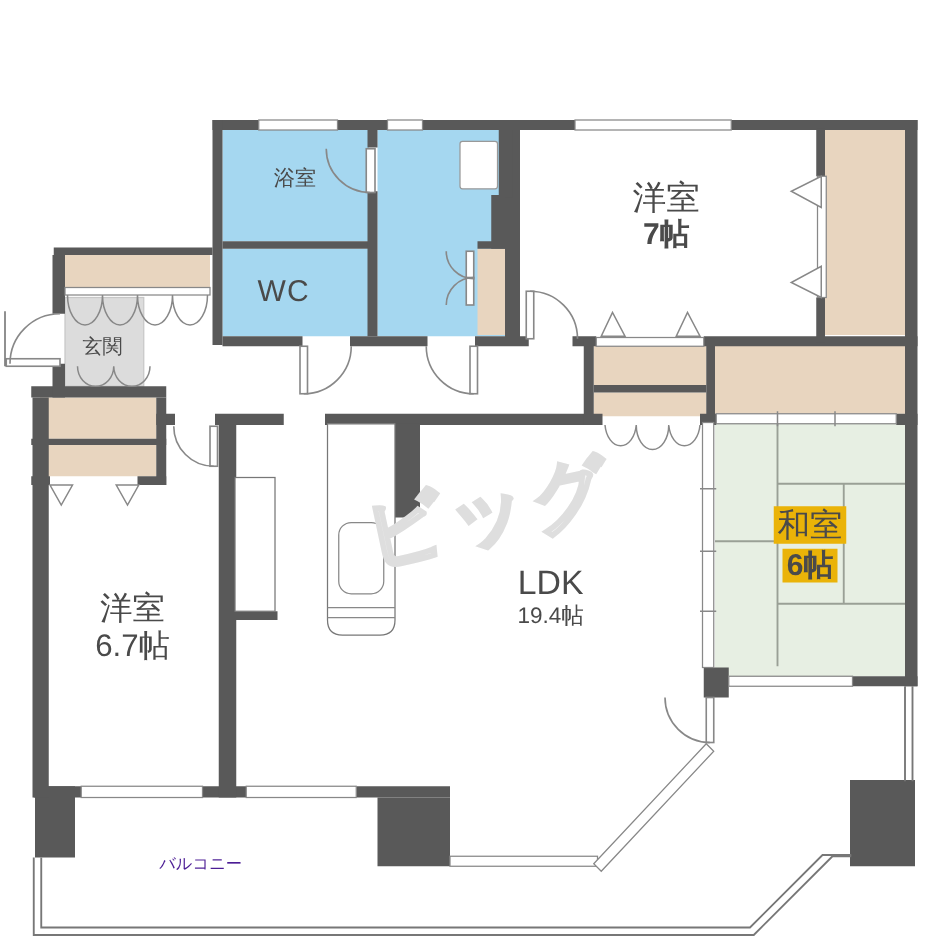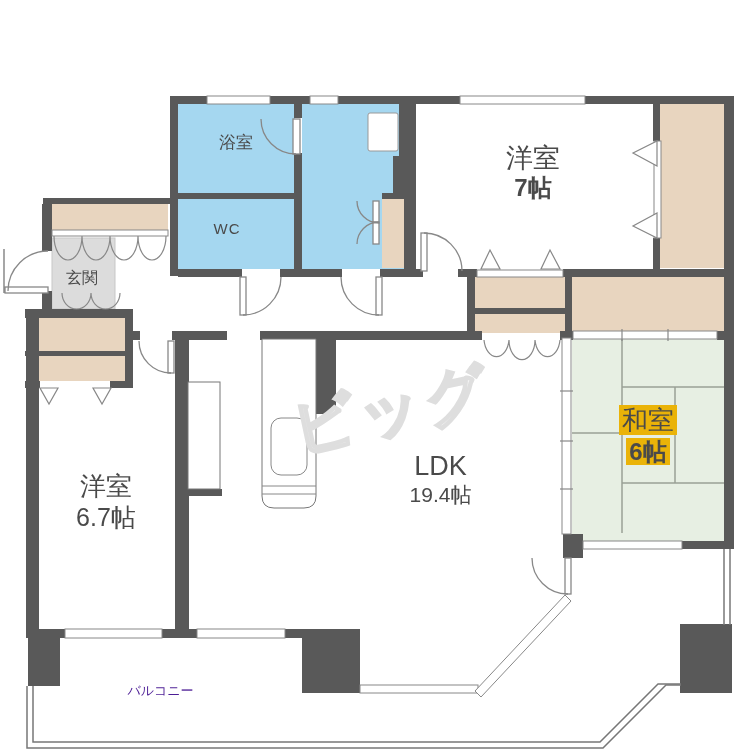--- a/index.html
+++ b/index.html
@@ -176,37 +176,37 @@
   <g fill="none" stroke="#777777" stroke-width="1.5">
     <path d="M27,645 L27,707 L603,707 L666,644 L681,644"></path>
     <path d="M33,645 L33,701 L600,701 L658,643 L681,643"></path>
     <line x1="724" y1="508" x2="724" y2="584"></line>
     <line x1="730" y1="508" x2="730" y2="584"></line>
   </g>
 </svg>
 
 <div class="lbl" style="left:196px;top:92px;width:80px;font-size:17px;">浴室</div>
 
-<div class="lbl" style="left:187px;top:179px;width:80px;font-size:15px;letter-spacing:1px;">WC</div>
+<div class="lbl" style="left:187px;top:179px;width:80px;font-size:24px;letter-spacing:1px;">WC</div>
 
 <div class="lbl" style="left:44px;top:227px;width:76px;font-size:16px;">玄関</div>
 
 <div class="lbl" style="left:463px;top:101px;width:140px;font-size:27px;">
   <span>洋室</span>
   <span class="l2" style="font-size:24px;font-weight:bold;">7帖</span>
 </div>
 
 <div class="lbl" style="left:36px;top:430px;width:140px;font-size:26px;">
   <span>洋室</span>
   <span class="l2" style="font-size:25px;">6.7帖</span>
 </div>
 
 <div class="lbl" style="left:368px;top:409px;width:145px;font-size:27px;">
   <span>LDK</span>
-  <span class="l2" style="font-size:21px;">19.4帖</span>
+  <span class="l2" style="font-size:18px;">19.4帖</span>
 </div>
 
 <div class="lbl halo" style="left:590px;top:364px;width:116px;font-size:26px;">
   <span>和室</span><br>
   <span style="font-size:24px;font-weight:bold;">6帖</span>
 </div>
 
 <div class="lbl" style="left:98px;top:642px;width:125px;font-size:13px;color:#4c1d95;">バルコニー</div>
 
 <div class="watermark">ビッグ</div>

